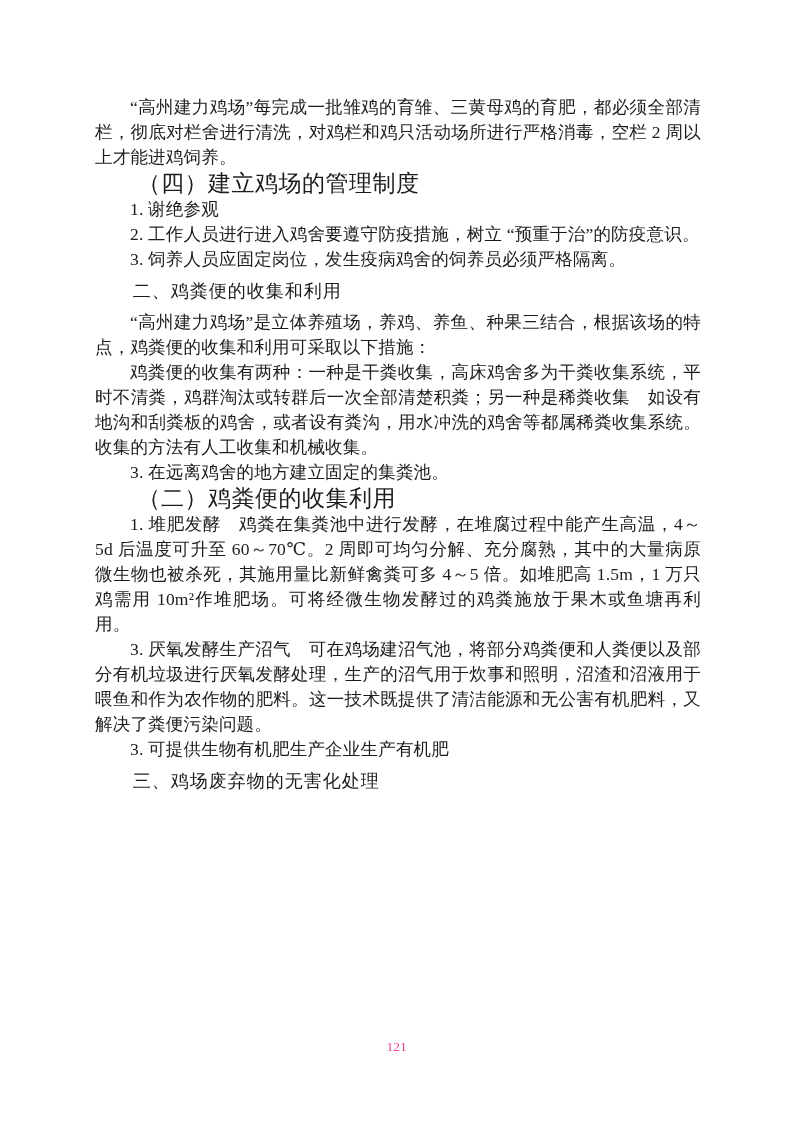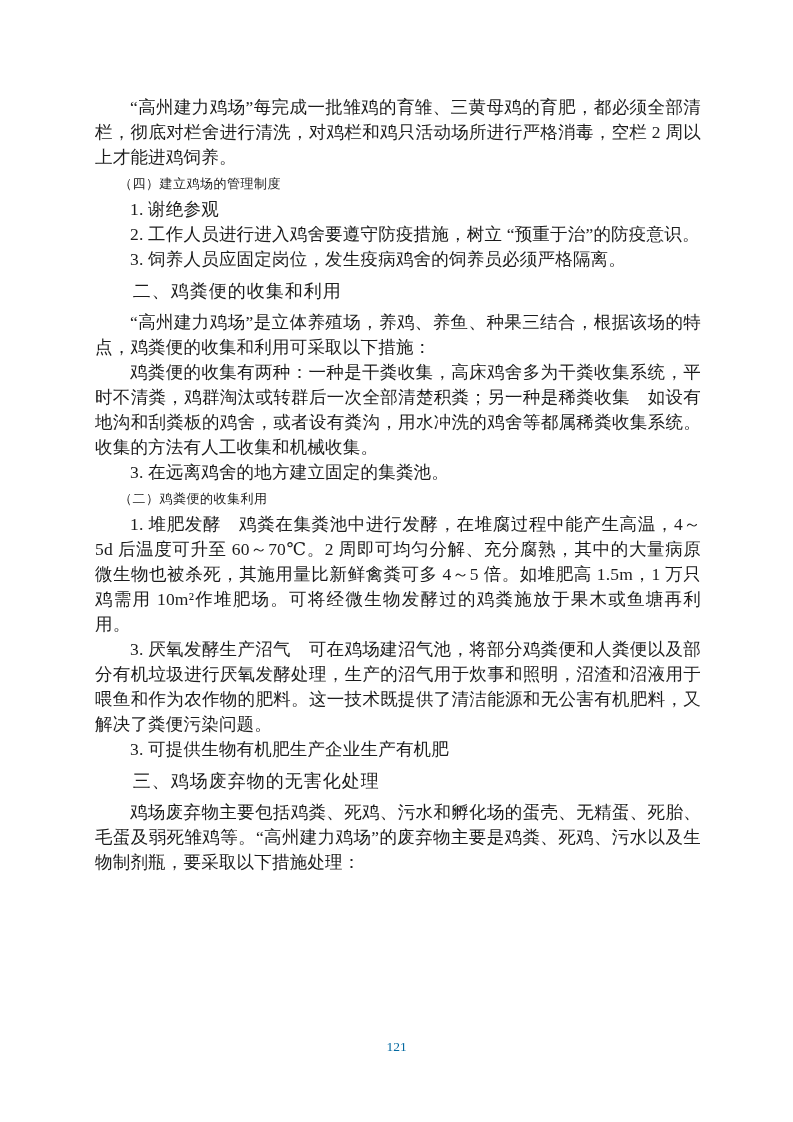--- a/index.html
+++ b/index.html
@@ -33,35 +33,35 @@
   }
   .heading-1 {
     font-size: 18px;
     line-height: 30px;
     margin: 4px 0;
     text-indent: 2.1em;
     font-weight: normal;
     letter-spacing: 1px;
   }
   .heading-2 {
-    font-size: 13px;
+    font-size: 23px;
     line-height: 27px;
     text-indent: 1.85em;
     font-weight: normal;
     letter-spacing: 0.5px;
   }
   .page-number {
     position: absolute;
     top: 1038px;
     left: 0;
     width: 100%;
     text-align: center;
     font-size: 13.5px;
     line-height: 18px;
-    color: #0369a1;
+    color: #ec4899;
   }
 </style>
 </head>
 <body>
 
 <div class="sheet">
   <div class="content">
     <p class="blk para">“高州建力鸡场”每完成一批雏鸡的育雏、三黄母鸡的育肥，都必须全部清栏，彻底对栏舍进行清洗，对鸡栏和鸡只活动场所进行严格消毒，空栏 2 周以上才能进鸡饲养。</p>
     <p class="blk heading-2">（四）建立鸡场的管理制度</p>
     <p class="blk para">1. 谢绝参观</p>
@@ -69,16 +69,15 @@
     <p class="blk para">3. 饲养人员应固定岗位，发生疫病鸡舍的饲养员必须严格隔离。</p>
     <p class="blk heading-1">二、鸡粪便的收集和利用</p>
     <p class="blk para">“高州建力鸡场”是立体养殖场，养鸡、养鱼、种果三结合，根据该场的特点，鸡粪便的收集和利用可采取以下措施：</p>
     <p class="blk para">鸡粪便的收集有两种：一种是干粪收集，高床鸡舍多为干粪收集系统，平时不清粪，鸡群淘汰或转群后一次全部清楚积粪；另一种是稀粪收集　如设有地沟和刮粪板的鸡舍，或者设有粪沟，用水冲洗的鸡舍等都属稀粪收集系统。收集的方法有人工收集和机械收集。</p>
     <p class="blk para">3. 在远离鸡舍的地方建立固定的集粪池。</p>
     <p class="blk heading-2">（二）鸡粪便的收集利用</p>
     <p class="blk para">1. 堆肥发酵　鸡粪在集粪池中进行发酵，在堆腐过程中能产生高温，4～5d 后温度可升至 60～70℃。2 周即可均匀分解、充分腐熟，其中的大量病原微生物也被杀死，其施用量比新鲜禽粪可多 4～5 倍。如堆肥高 1.5m，1 万只鸡需用 10m²作堆肥场。可将经微生物发酵过的鸡粪施放于果木或鱼塘再利用。</p>
     <p class="blk para">3. 厌氧发酵生产沼气　可在鸡场建沼气池，将部分鸡粪便和人粪便以及部分有机垃圾进行厌氧发酵处理，生产的沼气用于炊事和照明，沼渣和沼液用于喂鱼和作为农作物的肥料。这一技术既提供了清洁能源和无公害有机肥料，又解决了粪便污染问题。</p>
     <p class="blk para">3. 可提供生物有机肥生产企业生产有机肥</p>
     <p class="blk heading-1">三、鸡场废弃物的无害化处理</p>
-    <p class="blk para">鸡场废弃物主要包括鸡粪、死鸡、污水和孵化场的蛋壳、无精蛋、死胎、毛蛋及弱死雏鸡等。“高州建力鸡场”的废弃物主要是鸡粪、死鸡、污水以及生物制剂瓶，要采取以下措施处理：</p>
   </div>
   <div class="page-number">121</div>
 </div>
 
 </body></html>

